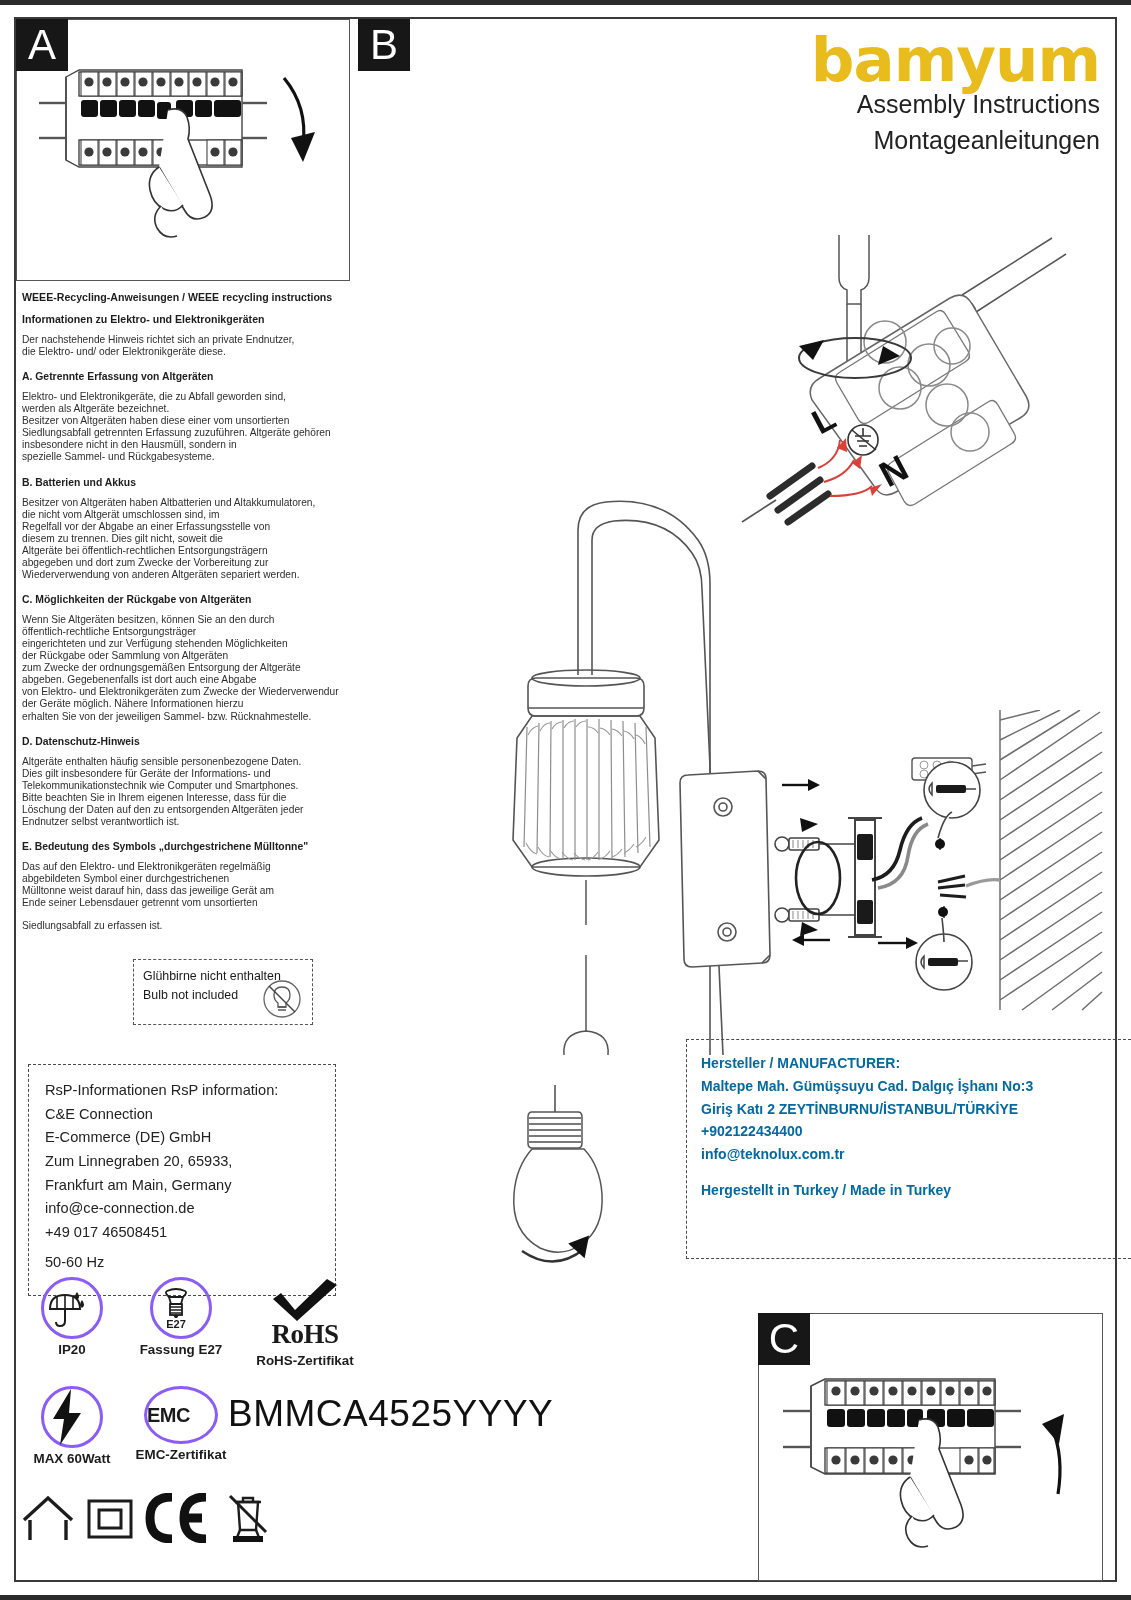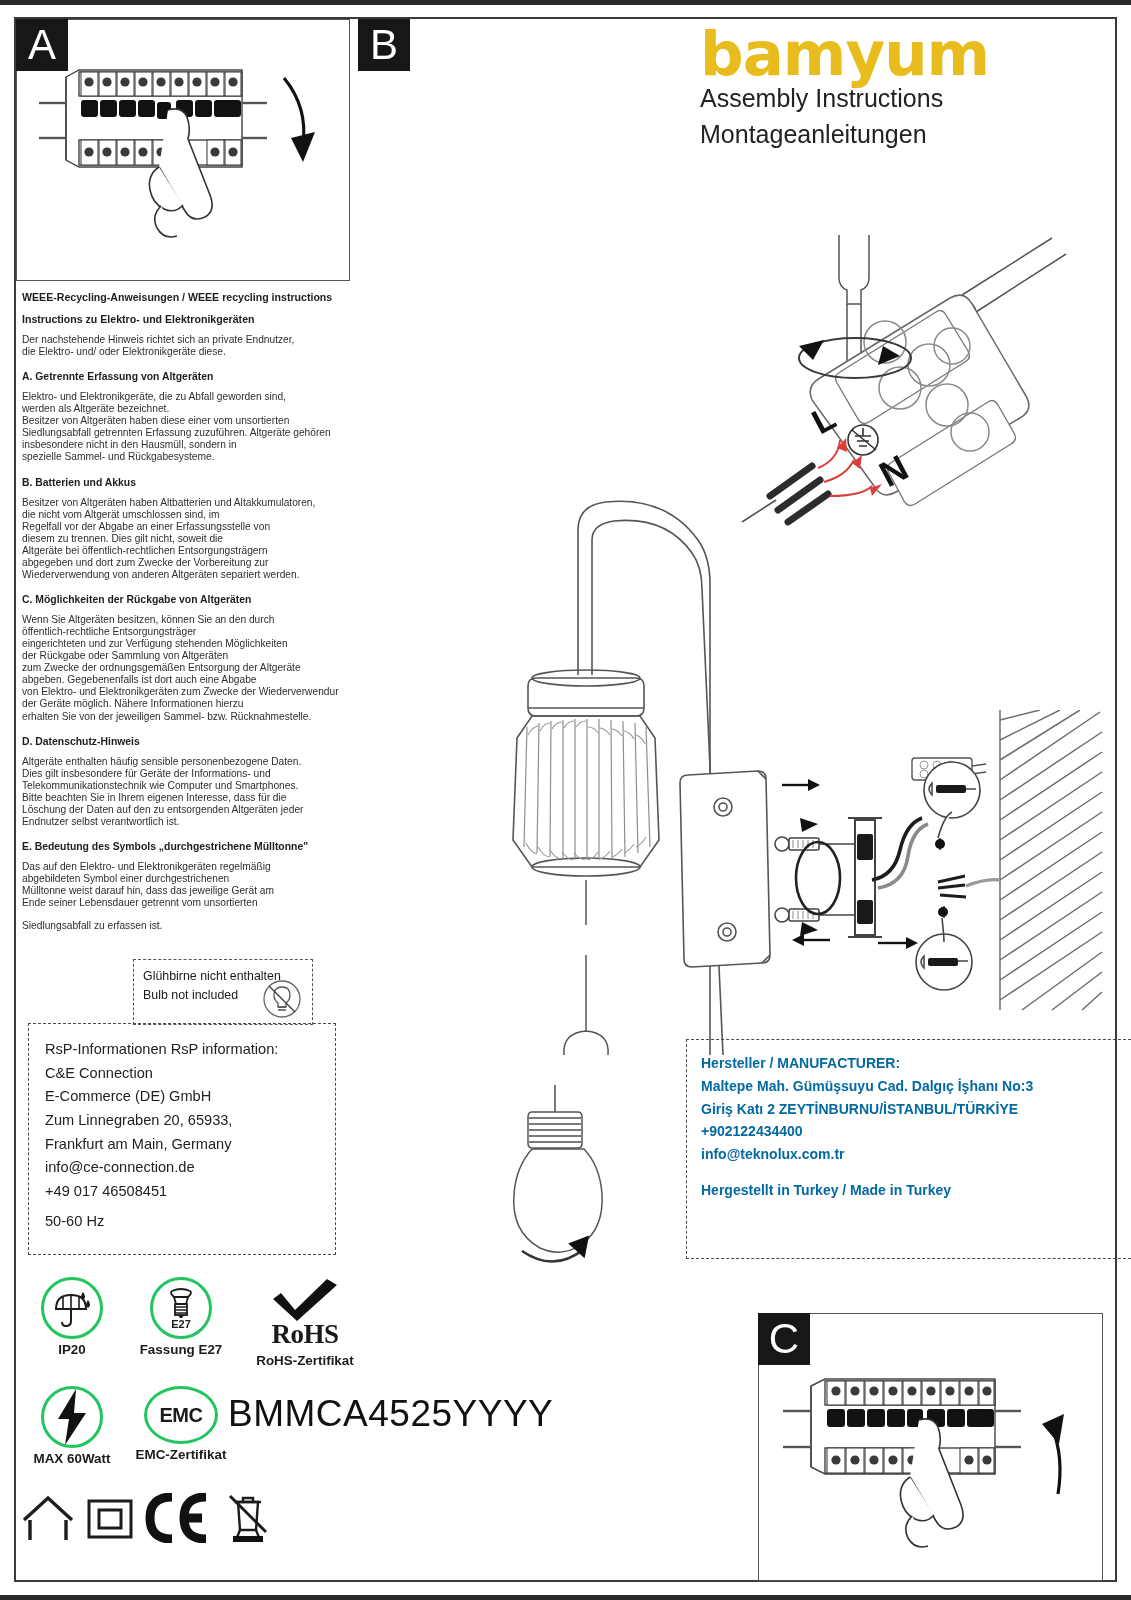--- a/index.html
+++ b/index.html
@@ -27,21 +27,21 @@
     z-index:6;
   }
 
   
   .panelA{position:absolute;left:16px;top:14px;width:334px;height:262px;
     border:1.5px solid #555;box-sizing:border-box;background:#fff;}
   .panelC{position:absolute;left:758px;top:1308px;width:345px;height:268px;
     border:1.5px solid #555;box-sizing:border-box;background:#fff;}
 
   
-  .brandwrap{position:absolute;left:700px;top:18px;width:400px;height:150px;text-align:left;}
+  .brandwrap{position:absolute;left:700px;top:24px;width:400px;height:150px;text-align:right;}
   .brand{
     font-size:61px;font-weight:bold;color:#e8bc1c;letter-spacing:-1px;
     line-height:1;font-family:"DejaVu Sans", sans-serif;
   }
   .brand-sub{font-size:25px;color:#222;line-height:1.18;margin-top:6px;}
 
   
   .weee{
     position:absolute;left:22px;top:286px;width:390px;
     font-size:10.2px;line-height:1.18;color:#2e2e2e;
@@ -53,21 +53,21 @@
   
   .bulbnote{
     position:absolute;left:133px;top:954px;width:180px;height:66px;
     border:1.6px dashed #555;box-sizing:border-box;padding:7px 9px;
     font-size:12.4px;line-height:1.55;
   }
   .bulbnote .icon{position:absolute;right:9px;bottom:4px;}
 
   
   .rsp{
-    position:absolute;left:28px;top:1018px;width:308px;height:232px;
+    position:absolute;left:28px;top:1059px;width:308px;height:232px;
     border:1.8px dashed #4a4a4a;box-sizing:border-box;
     padding:14px 16px;font-size:14.6px;line-height:1.62;color:#222;
   }
   .rsp div{white-space:nowrap;}
 
   
   .maker{
     position:absolute;left:686px;top:1034px;width:450px;height:220px;
     border:1.8px dashed #4a4a4a;box-sizing:border-box;
     padding:12px 14px;font-size:14px;line-height:1.63;
@@ -75,22 +75,22 @@
   }
   .maker .gap{height:13px;}
 
   
   .certs{position:absolute;left:22px;top:1272px;width:640px;}
   .certrow{display:flex;align-items:flex-start;}
   .cert{width:100px;text-align:center;}
   .cert .cap{font-size:13.4px;font-weight:bold;margin-top:3px;color:#1c1c1c;}
   .cert .cap.wide{white-space:nowrap;}
   .circ{
-    width:62px;height:62px;border:3px solid #22c55e;border-radius:50%;
-    margin:0 auto;display:flex;align-items:center;justify-content:center;
+    width:62px;height:62px;border:3px solid #8b5cf6;border-radius:50%;
+    margin:0 auto;display:flex;align-items:center;
     position:relative;box-sizing:border-box;
   }
   .rohs-txt{font-size:27px;font-weight:bold;letter-spacing:-.5px;margin-top:-4px;font-family:Liberation Serif, serif;}
   .prodcode{
     position:absolute;left:228px;top:1388px;
     font-size:37px;font-weight:normal;letter-spacing:.5px;color:#111;
     font-family:"Liberation Sans", sans-serif;
     text-align:center;
   }
   .symrow{position:absolute;left:20px;top:1487px;display:flex;align-items:center;gap:9px;}
@@ -417,21 +417,21 @@
   </svg>
 
   <div class="brandwrap">
     <div class="brand">bamyum</div>
     <div class="brand-sub" style="margin-top:0;">Assembly Instructions</div>
     <div class="brand-sub">Montageanleitungen</div>
   </div>
 
   <div class="weee">
     <h4>WEEE-Recycling-Anweisungen / WEEE recycling instructions</h4>
-    <h4>Instructions zu Elektro- und Elektronikgeräten</h4>
+    <h4>Informationen zu Elektro- und Elektronikgeräten</h4>
     <p>Der nachstehende Hinweis richtet sich an private Endnutzer,
  die Elektro- und/ oder Elektronikgeräte diese.</p>
 
     <div class="hdr">A. Getrennte Erfassung von Altgeräten</div>
     <p>Elektro- und Elektronikgeräte, die zu Abfall geworden sind,
  werden als Altgeräte bezeichnet.
 Besitzer von Altgeräten haben diese einer vom unsortierten
 Siedlungsabfall getrennten Erfassung zuzuführen. Altgeräte gehören
 insbesondere nicht in den Hausmüll, sondern in
 spezielle Sammel- und Rückgabesysteme.</p>

